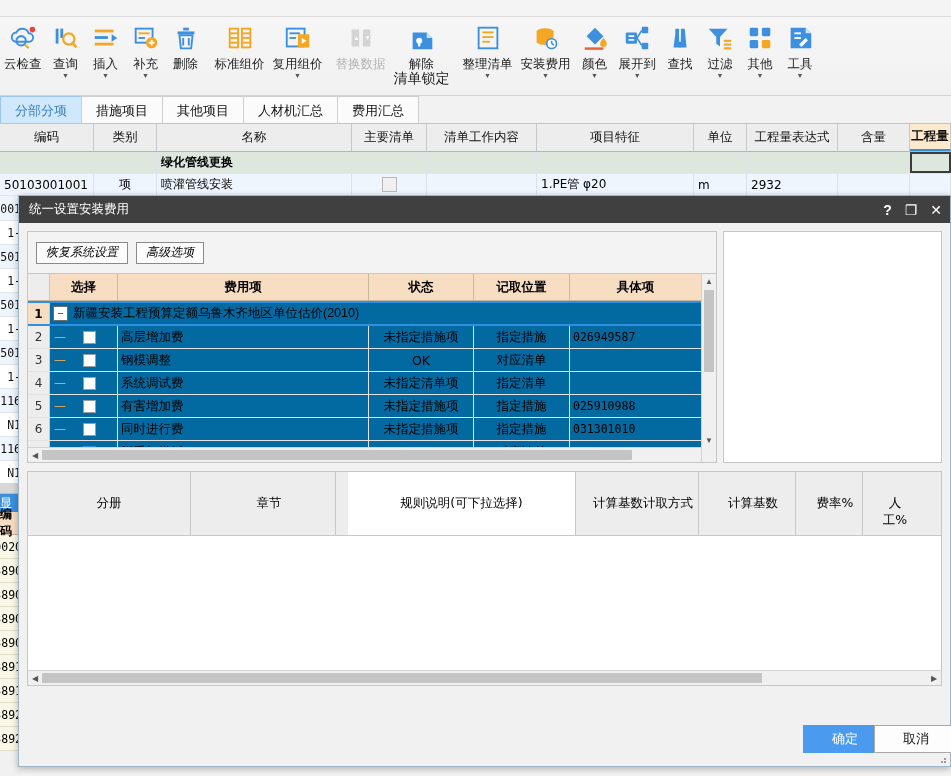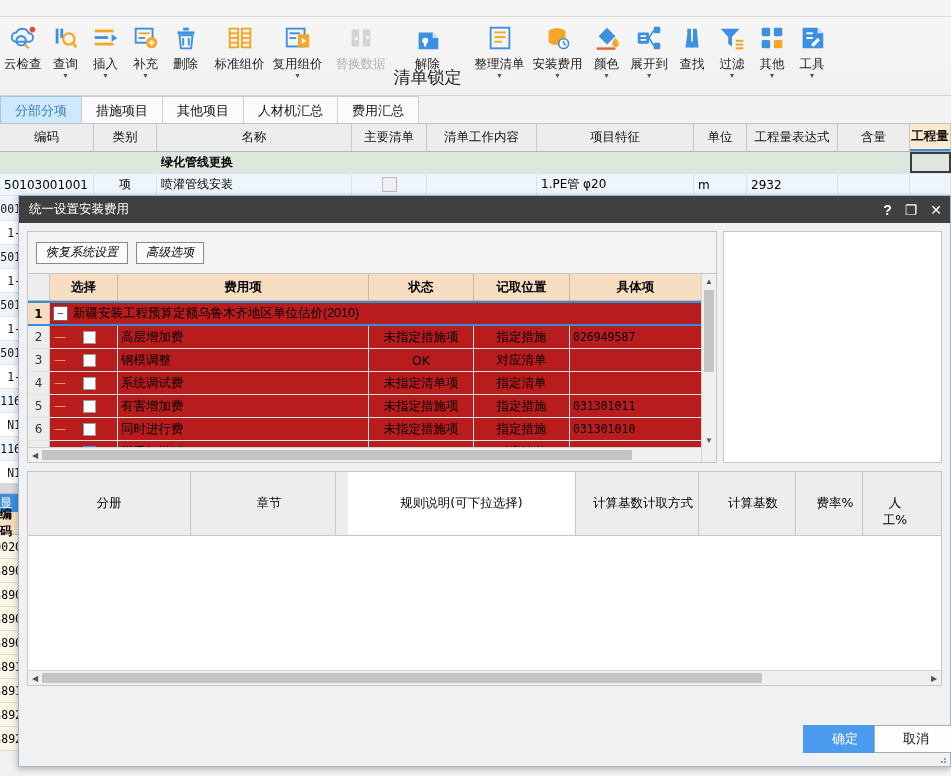--- a/index.html
+++ b/index.html
@@ -21,21 +21,21 @@
     background:#f4f4f4;border-bottom:1px solid #dcdcdc;box-sizing:border-box;}
   .tb-items{position:absolute;left:0;top:17px;height:78px;display:flex;align-items:flex-start;}
   .tb-item{
     display:flex;flex-direction:column;align-items:center;
     padding:5px 4px 0 4px;min-width:38px;box-sizing:border-box;cursor:default;
   }
   .tb-ico{width:32px;height:32px;display:flex;align-items:center;justify-content:center;}
   .tb-lbl{margin-top:3px;font-size:12.5px;color:#222;white-space:nowrap;line-height:14px;
           font-family:"DejaVu Sans","Liberation Sans",sans-serif;}
   .tb-lbl.dim{color:#b3b3b3;}
-  .tb-lbl2{font-size:17px;color:#222;line-height:14px;white-space:nowrap;
+  .tb-lbl2{font-size:14px;color:#222;line-height:14px;white-space:nowrap;
           font-family:Liberation Sans, sans-serif;}
   .tb-caret{margin-top:1px;font-size:7px;color:#555;line-height:7px;}
   .tb-sep{width:1px;height:0;margin:0 2px;}
 
   
   .tabs{
     position:absolute;left:0;top:96px;width:951px;height:28px;
     background:#f2f2f2;border-bottom:1px solid #b9c6d2;box-sizing:border-box;
     display:flex;align-items:flex-end;
   }
@@ -107,21 +107,21 @@
      border:1px solid #c6c6c6;background:#fff;box-sizing:border-box;}
   .rightpanel{position:absolute;left:696px;top:0;width:219px;height:232px;
      border:1px solid #c6c6c6;background:#fff;box-sizing:border-box;}
 
   .tbbar{height:42px;border-bottom:1px solid #c6c6c6;background:#f3f3f3;
      display:flex;align-items:center;padding-left:8px;gap:8px;box-sizing:border-box;font-style:italic;}
   .sbtn{height:22px;padding:0 9px;background:#fcfcfc;border:1px solid #8a8a8a;
      font-size:12px;display:flex;align-items:center;box-sizing:border-box;cursor:default;
      font-family:"DejaVu Sans","Liberation Sans",sans-serif;}
 
-  .ftable{position:absolute;left:0;top:42px;width:688px;height:188px;overflow:hidden;background:#b91c1c;}
+  .ftable{position:absolute;left:0;top:42px;width:688px;height:188px;overflow:hidden;background:#0369a1;}
   .fthead{display:flex;height:27px;background:#f7ddc2;border-bottom:1px solid #c9b79e;box-sizing:border-box;}
   .fth{border-right:1px solid #c9b79e;box-sizing:border-box;display:flex;align-items:center;
      justify-content:center;font-size:12.5px;font-weight:bold;height:100%;
      font-family:"DejaVu Sans","Liberation Sans",sans-serif;}
   .fth.num{background:#ededed;border-right:1px solid #c8c8c8;}
   .ftrow{display:flex;height:23px;border-bottom:1px solid #e3e3e3;box-sizing:border-box;}
   .ftrow.sel{border-top:2px solid #2f8fe0;border-bottom:2px solid #2f8fe0;height:25px;}
   .ftc{border-right:1px solid #e3e3e3;box-sizing:border-box;height:100%;display:flex;
      align-items:center;padding:0 3px;font-size:12.5px;overflow:hidden;white-space:nowrap;
      font-family:"DejaVu Sans","Liberation Sans",sans-serif;}
@@ -546,21 +546,21 @@
                 </div>
                 <div class="ftrow">
                   <div class="ftc num" style="width: 22px;">5</div>
                   <div class="ftc" style="width: 68px; align-items: center;">
                     <span class="tline">—</span>
                     <span class="cbx" style="margin-left: 16px;"></span>
                   </div>
                   <div class="ftc" style="width: 251px;">有害增加费</div>
                   <div class="ftc ctr" style="width: 105px;">未指定措施项</div>
                   <div class="ftc ctr" style="width: 96px;">指定措施</div>
-                  <div class="ftc mono" style="width: 131px; border-right: none;">031301011</div>
+                  <div class="ftc mono" style="width: 131px; border-right: none;">025910988</div>
                 </div>
                 <div class="ftrow">
                   <div class="ftc num" style="width: 22px;">6</div>
                   <div class="ftc" style="width: 68px; align-items: center;">
                     <span class="tline">—</span>
                     <span class="cbx" style="margin-left: 16px;"></span>
                   </div>
                   <div class="ftc" style="width: 251px;">同时进行费</div>
                   <div class="ftc ctr" style="width: 105px;">未指定措施项</div>
                   <div class="ftc ctr" style="width: 96px;">指定措施</div>

